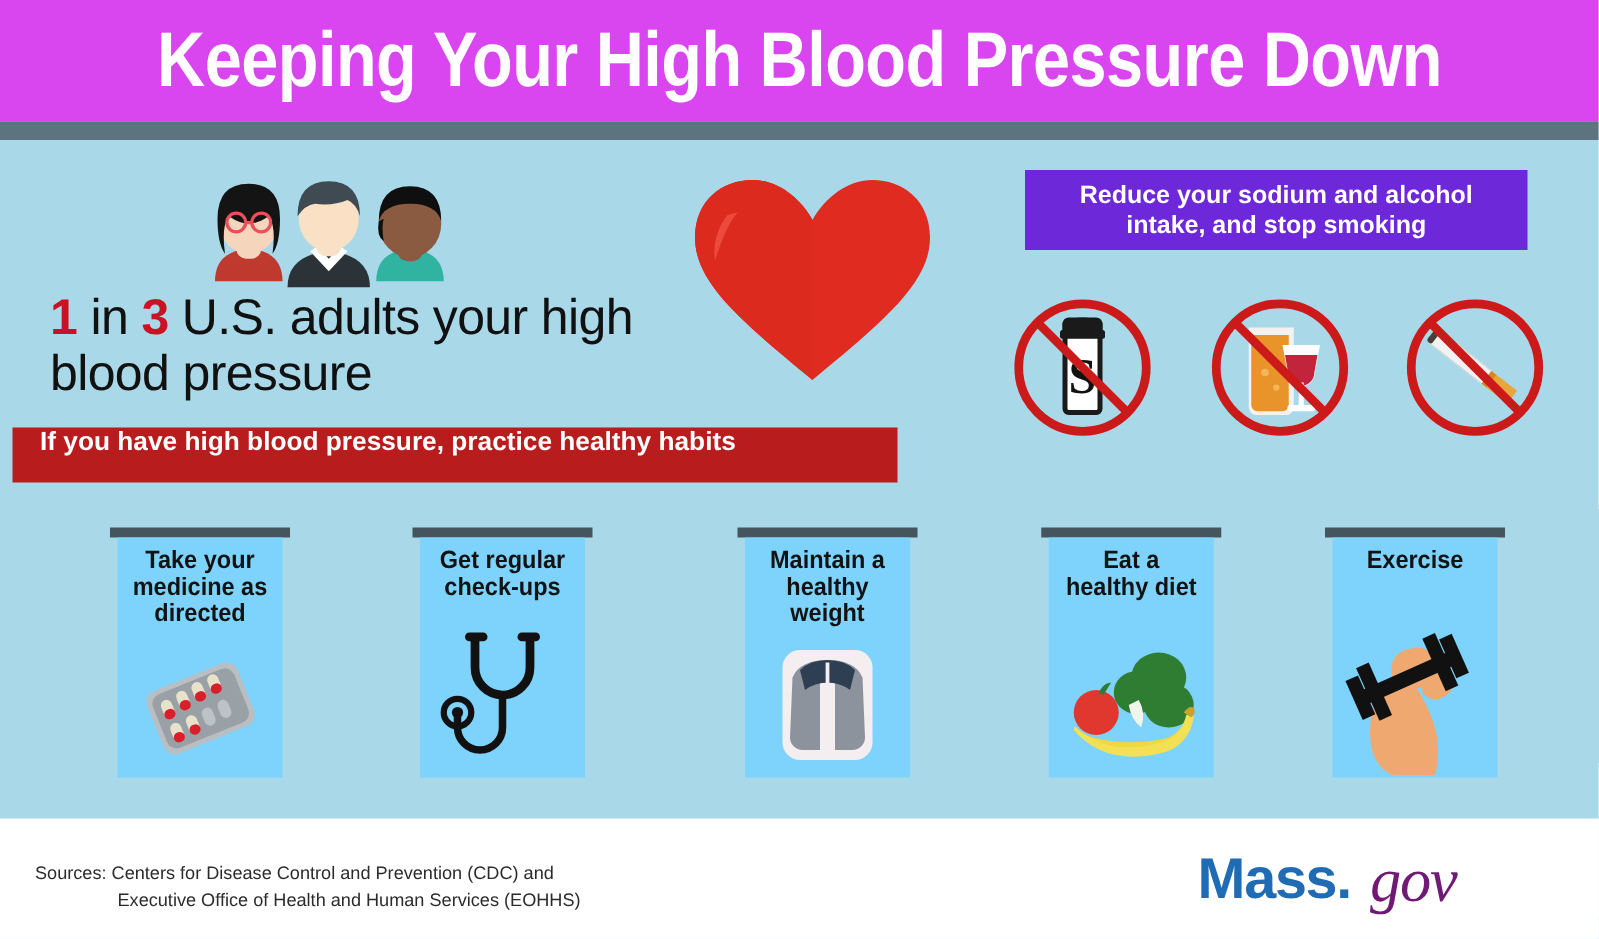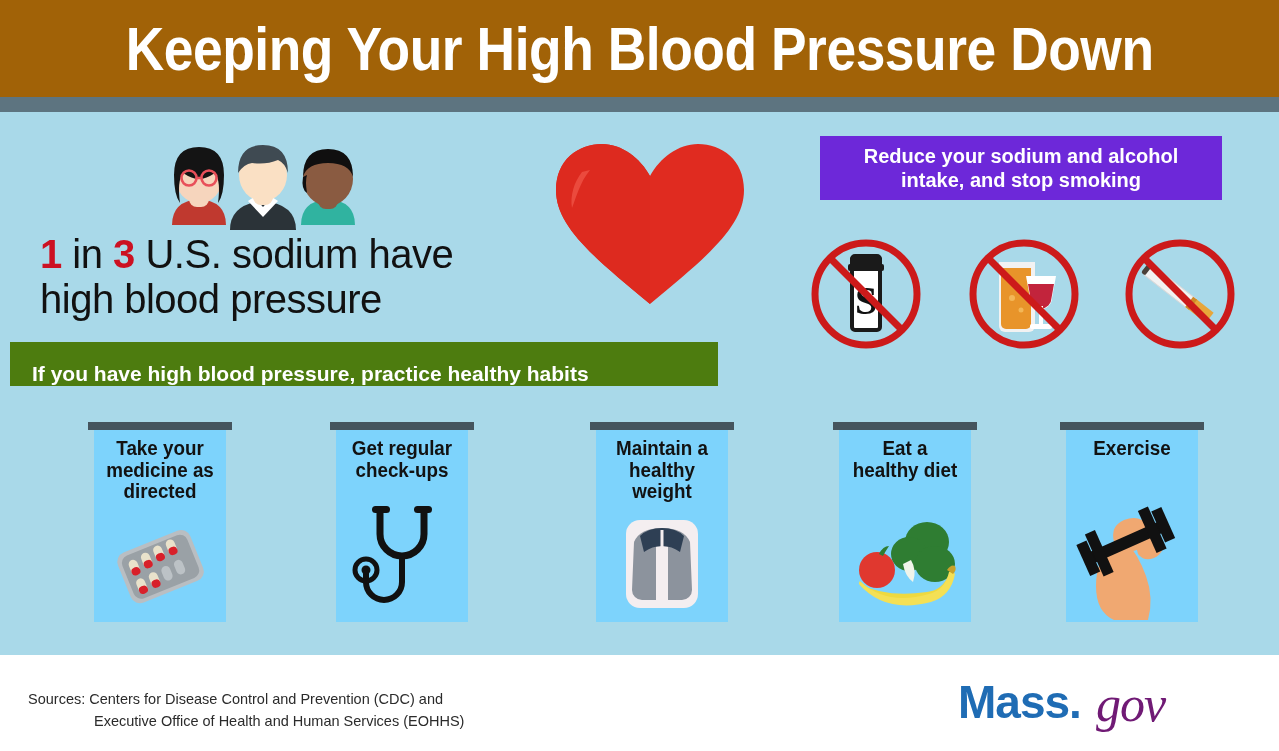--- a/index.html
+++ b/index.html
@@ -6,21 +6,21 @@
   body{
     width:1279px;height:751px;overflow:hidden;
     background:#ffffff;
     font-family:"Liberation Sans", sans-serif;
   }
   .poster{position:relative;width:1279px;height:751px;background:#ffffff;}
 
   
   .header-bar{
     position:absolute;left:0;top:0;width:1279px;height:97px;
-    background:#a16207;
+    background:#d946ef;
     display:flex;align-items:center;justify-content:center;
   }
   .header-title{
     color:#ffffff;
     font-family:"Liberation Sans Narrow","Liberation Sans",sans-serif;
     font-size:62px;font-weight:bold;letter-spacing:-0.5px;
     transform:scaleX(0.86);transform-origin:center;
     white-space:nowrap;line-height:1;
   }
   .header-strip{
@@ -44,21 +44,21 @@
   .stat{
     position:absolute;left:40px;top:232px;width:480px;
     font-size:40px;line-height:1.12;color:#111111;font-weight:400;
     letter-spacing:-0.5px;
   }
   .stat .num{color:#cc1122;font-weight:600;}
 
   
   .habits-banner{
     position:absolute;left:10px;top:342px;width:708px;height:44px;
-    background:#4d7c0f;display:flex;align-items:flex-end;
+    background:#b91c1c;display:flex;align-items:flex-start;
   }
   .habits-banner span{
     color:#ffffff;font-size:21px;font-weight:bold;padding-left:22px;white-space:nowrap;
   }
 
   
   .reduce-banner{
     position:absolute;left:820px;top:136px;width:402px;height:64px;
     background:#6d28d9;display:flex;align-items:center;justify-content:center;
     text-align:center;
@@ -146,21 +146,21 @@
         <path d="M72 95 q0-26 33-29 q33 3 33 29 z" fill="#2b3338"></path>
         <path d="M96 62 l9 10 l9 -10 l6 4 l-15 16 l-15 -16 z" fill="#ffffff"></path>
         <rect x="95" y="50" width="20" height="20" rx="8" fill="#fae0c4"></rect>
         <ellipse cx="105" cy="40" rx="24" ry="26" fill="#fae0c4"></ellipse>
         <path d="M80 38 q0-28 25-28 q25 0 25 28 q-3 -10 -10 -13 q-12 5 -26 3 q-8 1 -14 10 z" fill="#3f4a52"></path>
       </g>
     </svg>
   </div>
 
   <div class="stat">
-    <span class="num">1</span><span> in </span><span class="num">3</span><span> U.S. sodium have high blood pressure</span>
+    <span class="num">1</span><span> in </span><span class="num">3</span><span> U.S. adults your high blood pressure</span>
   </div>
 
   <div class="habits-banner">
     <span>If you have high blood pressure, practice healthy habits</span>
   </div>
 
   <div class="heart-wrap">
     <svg width="196" height="170" viewBox="0 0 196 170">
       <path d="M98 166 C 40 118, 4 88, 4 52 C 4 22, 26 6, 50 6 C 70 6, 88 20, 98 38 C 108 20, 126 6, 146 6 C 170 6, 192 22, 192 52 C 192 88, 156 118, 98 166 Z" fill="#e02b20"></path>
       <path d="M98 38 L98 166 C 40 118, 4 88, 4 52 C 4 22, 26 6, 50 6 C 70 6, 88 20, 98 38 Z" fill="#dd2a1f"></path>

